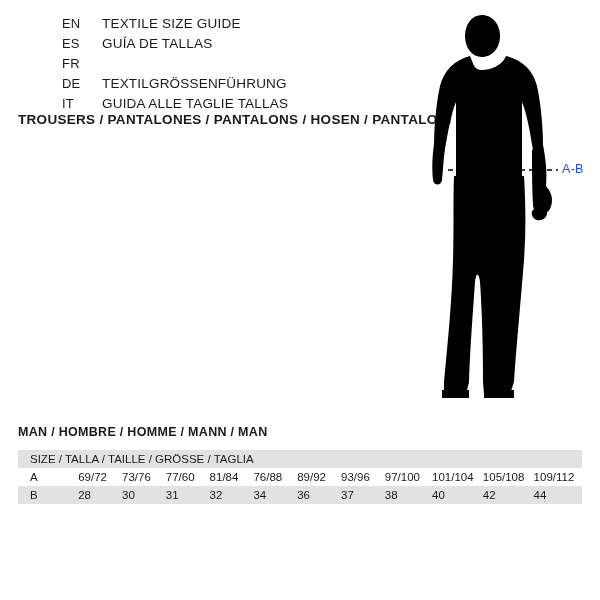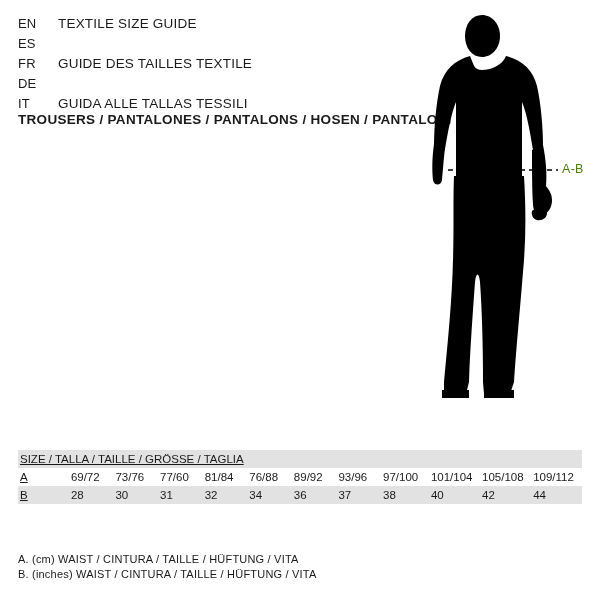--- a/index.html
+++ b/index.html
@@ -27,20 +27,21 @@
     position: absolute;
     left: 18px;
     top: 14px;
     width: 390px;
   }
   .lang-row {
     display: flex;
     align-items: baseline;
     height: 20px;
     line-height: 20px;
+    margin-left: 44px;
   }
   .lang-code {
     width: 40px;
     font-size: 13px;
     letter-spacing: 0.2px;
   }
   .lang-text {
     font-size: 13.5px;
     letter-spacing: 0.2px;
   }
@@ -64,21 +65,21 @@
   }
   .figure-svg {
     display: block;
   }
   .ab-label {
     position: absolute;
     left: 152px;
     top: 152px;
     font-size: 12.5px;
     letter-spacing: 0.3px;
-    color: #4d7c0f;
+    color: #1d4ed8;
   }
 
   
   .man-title {
     position: absolute;
     left: 18px;
     top: 425px;
     font-size: 12.5px;
     font-weight: bold;
     letter-spacing: 0.3px;
@@ -96,22 +97,21 @@
     padding: 3px 2px 3px 2px;
     white-space: nowrap;
     vertical-align: middle;
   }
   table.size-table tr.shaded {
     background: #e2e2e2;
   }
   table.size-table td.label {
     width: 88px;
     text-align: left;
-    padding-left: 2px;
-    text-decoration: underline;
+    padding-left: 12px;
   }
   table.size-table td.val {
     text-align: left;
     width: 53px;
   }
   table.size-table tr.hdr td {
     font-size: 11.5px;
   }
 
   .footnotes {
@@ -131,31 +131,32 @@
 
 <div class="page">
 
   <div class="lang-block">
     <div class="lang-row">
       <span class="lang-code">EN</span>
       <span class="lang-text">TEXTILE SIZE GUIDE</span>
     </div>
     <div class="lang-row">
       <span class="lang-code">ES</span>
+      <span class="lang-text">GUÍA DE TALLAS</span>
     </div>
     <div class="lang-row">
       <span class="lang-code">FR</span>
-      <span class="lang-text">GUIDE DES TAILLES TEXTILE</span>
     </div>
     <div class="lang-row">
       <span class="lang-code">DE</span>
+      <span class="lang-text">TEXTILGRÖSSENFÜHRUNG</span>
     </div>
     <div class="lang-row">
       <span class="lang-code">IT</span>
-      <span class="lang-text">GUIDA ALLE TALLAS TESSILI</span>
+      <span class="lang-text">GUIDA ALLE TAGLIE TALLAS</span>
     </div>
   </div>
 
   <div class="category-line">TROUSERS / PANTALONES / PANTALONS / HOSEN / PANTALONI</div>
 
   <div class="figure-wrap">
     <svg class="figure-svg" width="180" height="400" viewBox="0 0 180 400">
 
       <path d="M72,5 C82,5 90,14 90,26 C90,38 82,47 72,47 C62,47 55,38 55,26 C55,14 62,5 72,5 Z" fill="#000000"></path>
 
@@ -170,20 +171,21 @@
       <path d="M44,166 L114,166 C116,200 116,230 113,262 C110,300 106,340 104,372 L100,384 L74,384 L73,372 C73,338 72,300 70,272 C69,262 66,262 65,272 C63,300 60,340 59,372 L56,384 L34,384 L34,372 C38,330 42,290 43,250 C44,218 43,188 44,166 Z" fill="#000000"></path>
 
       <rect x="32" y="380" width="27" height="8" fill="#000000"></rect>
       <rect x="74" y="380" width="30" height="8" fill="#000000"></rect>
 
       <line x1="38" y1="160" x2="148" y2="160" stroke="#000000" stroke-width="1.6" stroke-dasharray="5,4"></line>
     </svg>
     <div class="ab-label">A-B</div>
   </div>
 
+  <div class="man-title">MAN / HOMBRE / HOMME / MANN / MAN</div>
 
   <table class="size-table">
     <tbody>
       <tr class="shaded hdr">
         <td class="label" colspan="12">SIZE / TALLA / TAILLE / GRÖSSE / TAGLIA</td>
       </tr>
       <tr>
         <td class="label">A</td>
         <td class="val">69/72</td>
         <td class="val">73/76</td>
@@ -207,18 +209,14 @@
         <td class="val">36</td>
         <td class="val">37</td>
         <td class="val">38</td>
         <td class="val">40</td>
         <td class="val">42</td>
         <td class="val">44</td>
       </tr>
     </tbody>
   </table>
 
-  <div class="footnotes">
-    <div>A. (cm) WAIST / CINTURA / TAILLE / HÜFTUNG / VITA</div>
-    <div>B. (inches) WAIST / CINTURA / TAILLE / HÜFTUNG / VITA</div>
-  </div>
 
 </div>
 
 </body></html>

